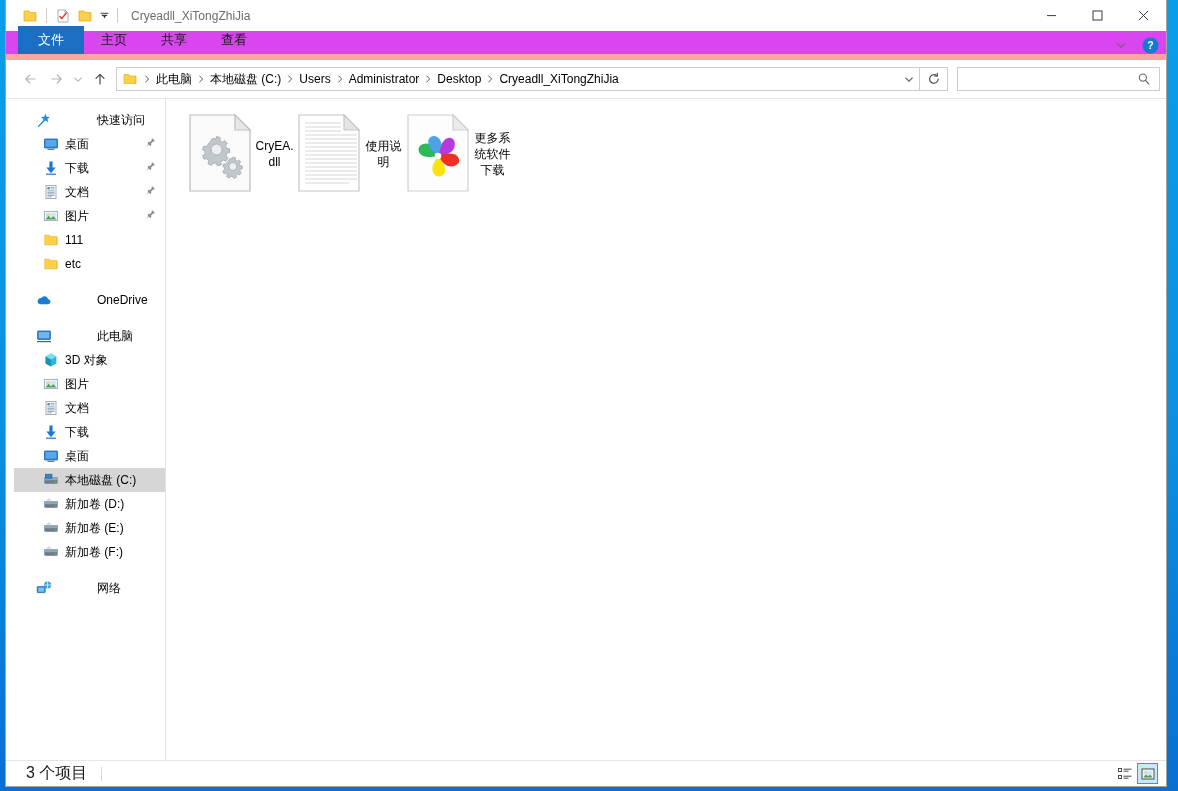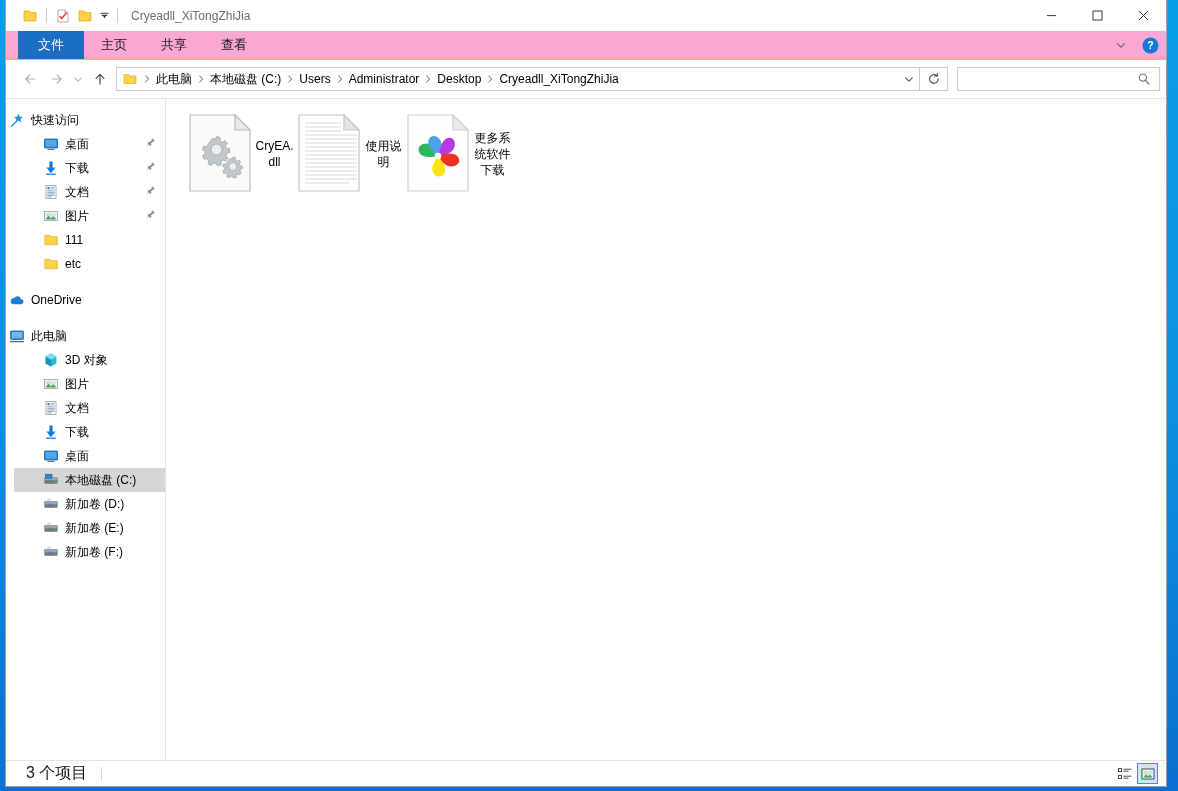--- a/index.html
+++ b/index.html
@@ -41,23 +41,23 @@
     white-space: nowrap;
   }
   .wbtns { position: absolute; right: 0; top: 0; display: flex; }
   .wbtn {
     width: 46px; height: 31px;
     display: flex; align-items: center; justify-content: center;
   }
   
   #tabstrip {
     height: 29px; min-height: 29px;
-    background: #f9a8d4;
-    display: flex; align-items: flex-start;
-    border-bottom: 3px solid #fca5a5;
+    background: #d946ef;
+    display: flex; align-items: flex-end;
+    border-bottom: 6px solid #fca5a5;
     position: relative;
   }
   .tab {
     display: flex; align-items: center; justify-content: center;
     padding: 0 17px;
     font-size: 13px; color: #1a1a1a;
     height: 28px;
   }
   .tab.file {
     background: #1a6fc4; color: #ffffff;
@@ -147,21 +147,21 @@
     white-space: nowrap;
     position: relative;
   }
   .nav-item.selected { background: #d6d6d6; }
   .nav-ico {
     width: 16px; height: 16px;
     display: flex; align-items: center; justify-content: center;
     flex: 0 0 16px;
     margin-right: 6px;
   }
-  .lvl0 { padding-left: 3px; }
+  .lvl0 { padding-left: 30px; gap: 39px; }
   .lvl1 { padding-left: 29px; margin-left: 8px; }
   .pin { position: absolute; right: 9px; top: 5px; }
   .nav-gap { height: 12px; }
   
   #content {
     flex: 1;
     background: #ffffff;
     position: relative;
     overflow: hidden;
   }
@@ -593,20 +593,31 @@
             <rect x="1.3" y="5" width="13.4" height="3.2" rx="1" fill="#96a5b3"></rect>
             <path d="M3 4.6l2.6-2.4 3.2 2.4z" fill="#c8d2da"></path>
             <circle cx="12.6" cy="10" r="1.1" fill="#49c13c"></circle>
           </svg>
         </span>
         <span>新加卷 (F:)</span>
       </div>
 
       <div class="nav-gap"></div>
 
+      <div class="nav-item lvl0">
+        <span class="nav-ico">
+          <svg width="16" height="16" viewBox="0 0 16 16">
+            <rect x="1.2" y="6.6" width="8" height="6" rx="0.5" fill="#2f86d4" stroke="#1c5f9e" stroke-width="0.7"></rect>
+            <rect x="2.2" y="7.5" width="6" height="4.2" fill="#7cc0f0"></rect>
+            <circle cx="11.6" cy="5" r="3.6" fill="#3aa0dd"></circle>
+            <path d="M8 5h7.2M11.6 1.4v7.2" stroke="#ffffff" stroke-width="0.7"></path>
+          </svg>
+        </span>
+        <span>网络</span>
+      </div>
     </div>
 
     <div id="content">
       <div id="filegrid">
 
         <div class="file-cell">
           <div class="file-ico">
             <svg width="64" height="78" viewBox="0 0 64 78">
               <path d="M2 1h45l15 15v61H2z" fill="#fafafa" stroke="#bdbdbd" stroke-width="1.2"></path>
               <path d="M47 1v15h15z" fill="#e8e8e8" stroke="#bdbdbd" stroke-width="1.2"></path>

